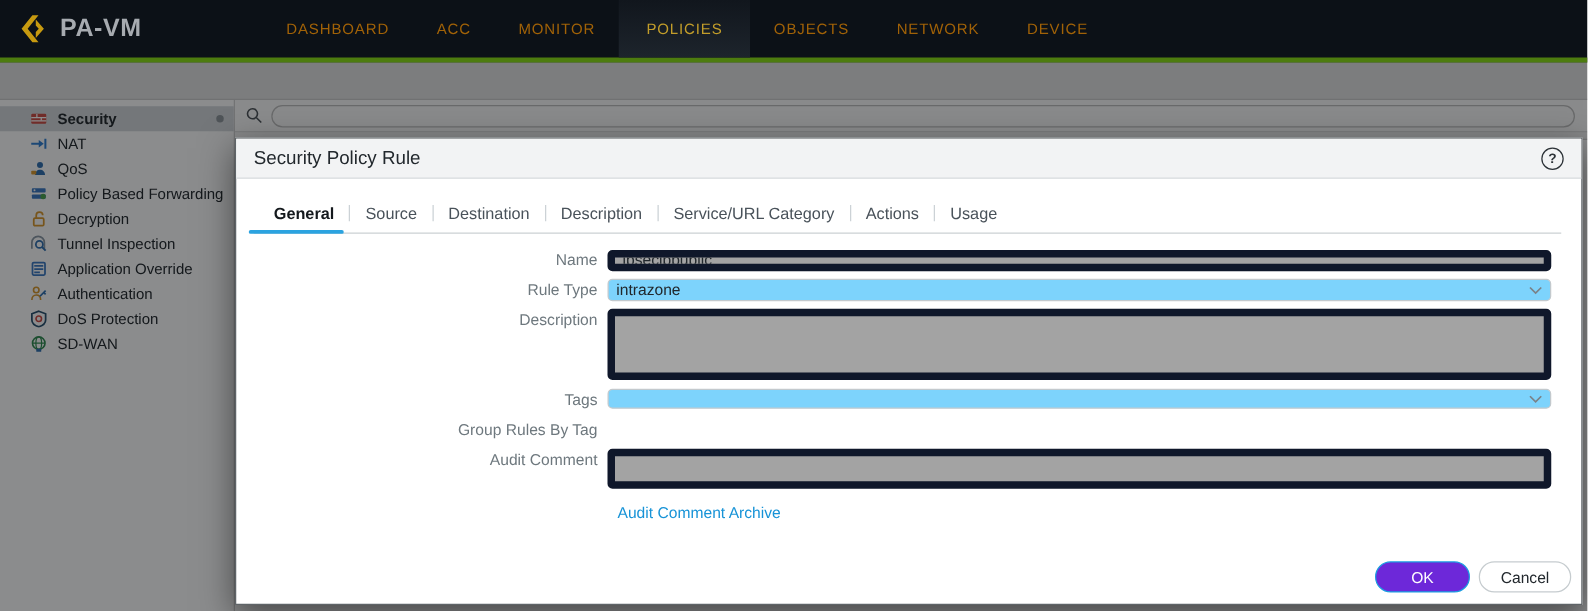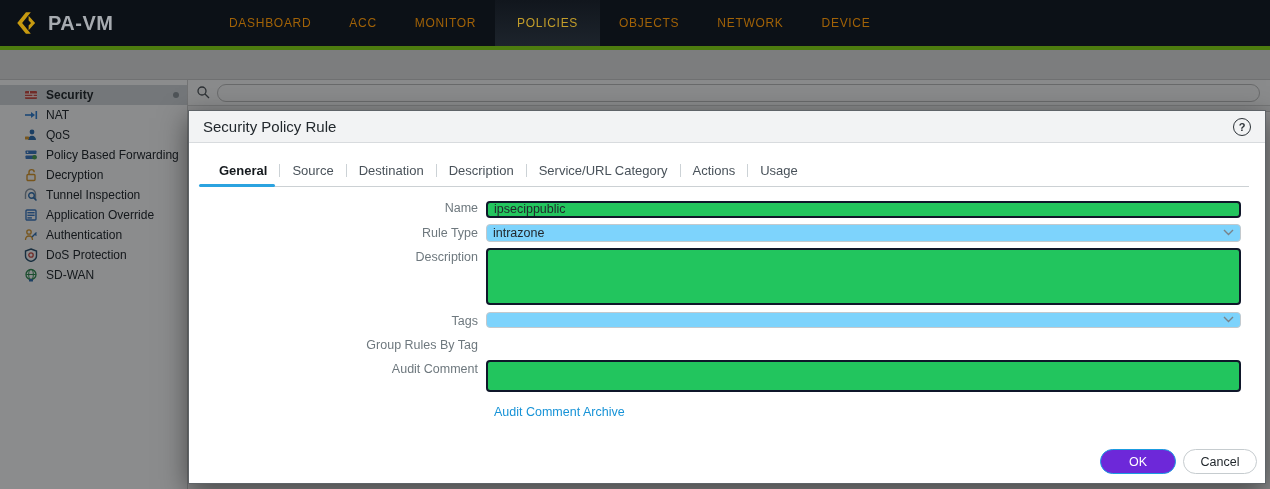--- a/index.html
+++ b/index.html
@@ -52,21 +52,21 @@
   .tab.active { font-weight:700; color:#14191d; }
   .tab.active::after { content:""; position:absolute; left:-10px; right:2px; bottom:0; height:3px;
     background:#2ba3e0; border-radius:2px; z-index:2; }
   .tab-sep { width:1px; height:13px; background:#ccd2d6; margin:0 2px 4px; }
 
   .dlg-body { flex:1; position:relative; padding-top:12px; }
   .frow { display:flex; align-items:flex-start; margin:0 24px 6px 0; }
   .flabel { width:297px; flex:0 0 297px; text-align:right; padding-right:8px; padding-top:2px;
     font-size:12.5px; color:#6e787e; }
   .fctrl { flex:1; }
-  .tbox { width:100%; border:2px solid #0f172a; border-radius:4px; background:#22c55e;
+  .tbox { width:100%; border:6px solid #0f172a; border-radius:4px; background:#a3a3a3;
     font-size:12.5px; color:#21272c; padding:0 6px; font-family:"Liberation Sans", sans-serif; outline:none; }
   input.tbox { height:17px; }
   .selectbox { display:flex; align-items:center; justify-content:space-between;
     border:1px solid #c3c9cd; border-radius:4px; background:#7dd3fc; height:18px;
     font-size:12.5px; color:#21272c; padding:0 6px; cursor:pointer; }
   .selectbox.short { height:16px; }
   textarea.tbox { resize:none; display:block; }
   .chev { flex:0 0 auto; margin-left:6px; }
   .link-row { margin:10px 0 0 305px; }
   .dlg-link { font-size:12.5px; color:#1793d7; text-decoration:none; cursor:pointer; }

